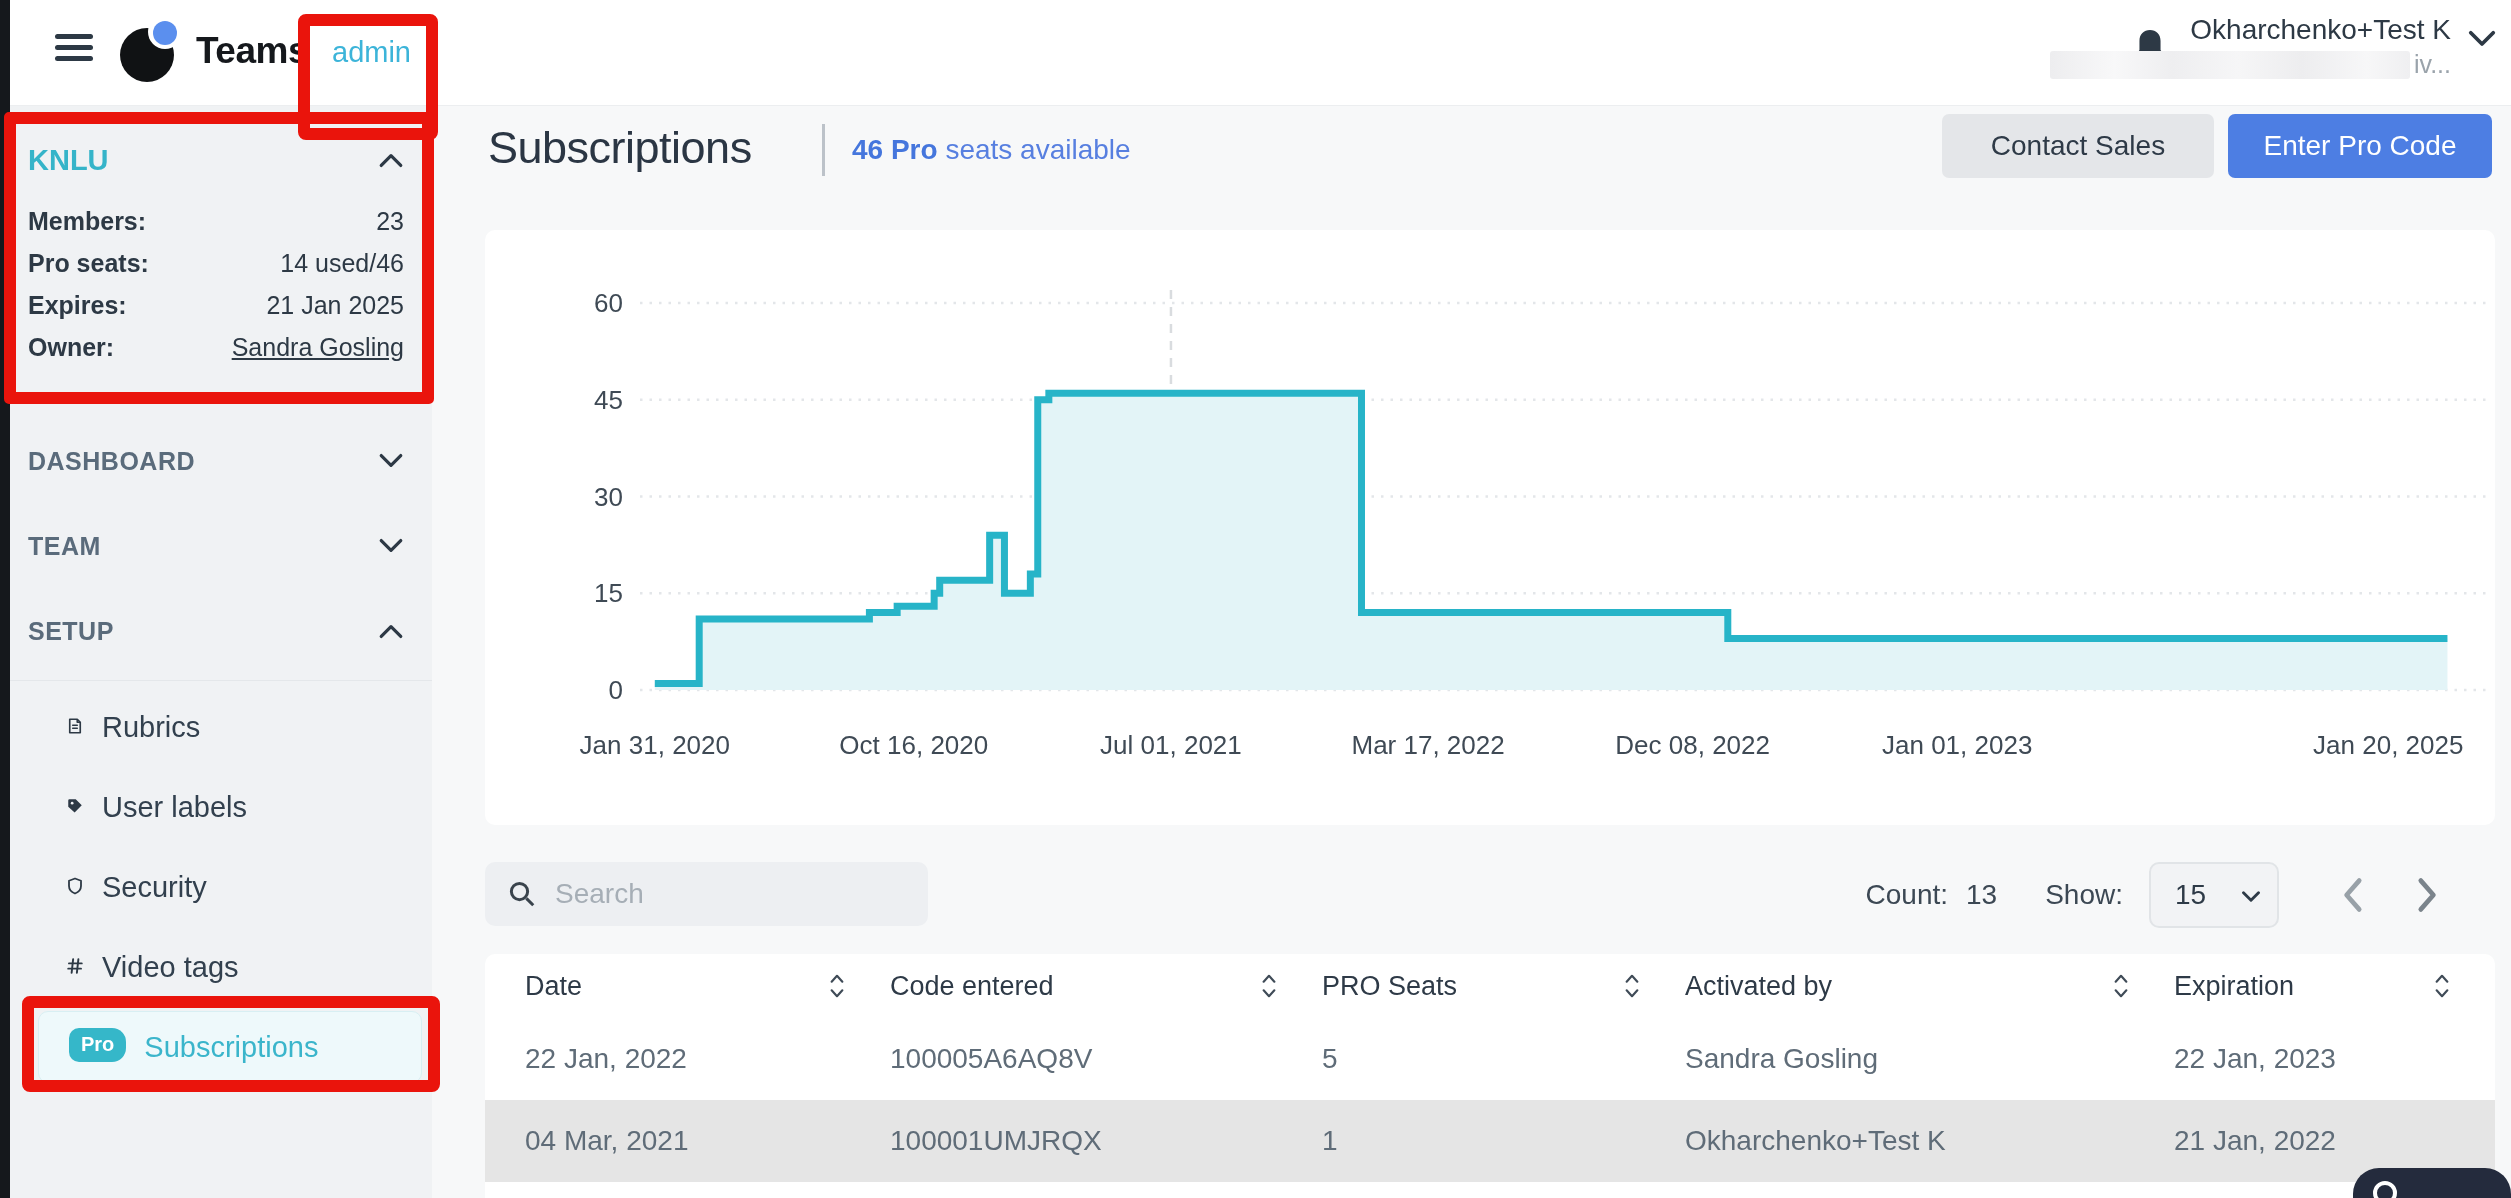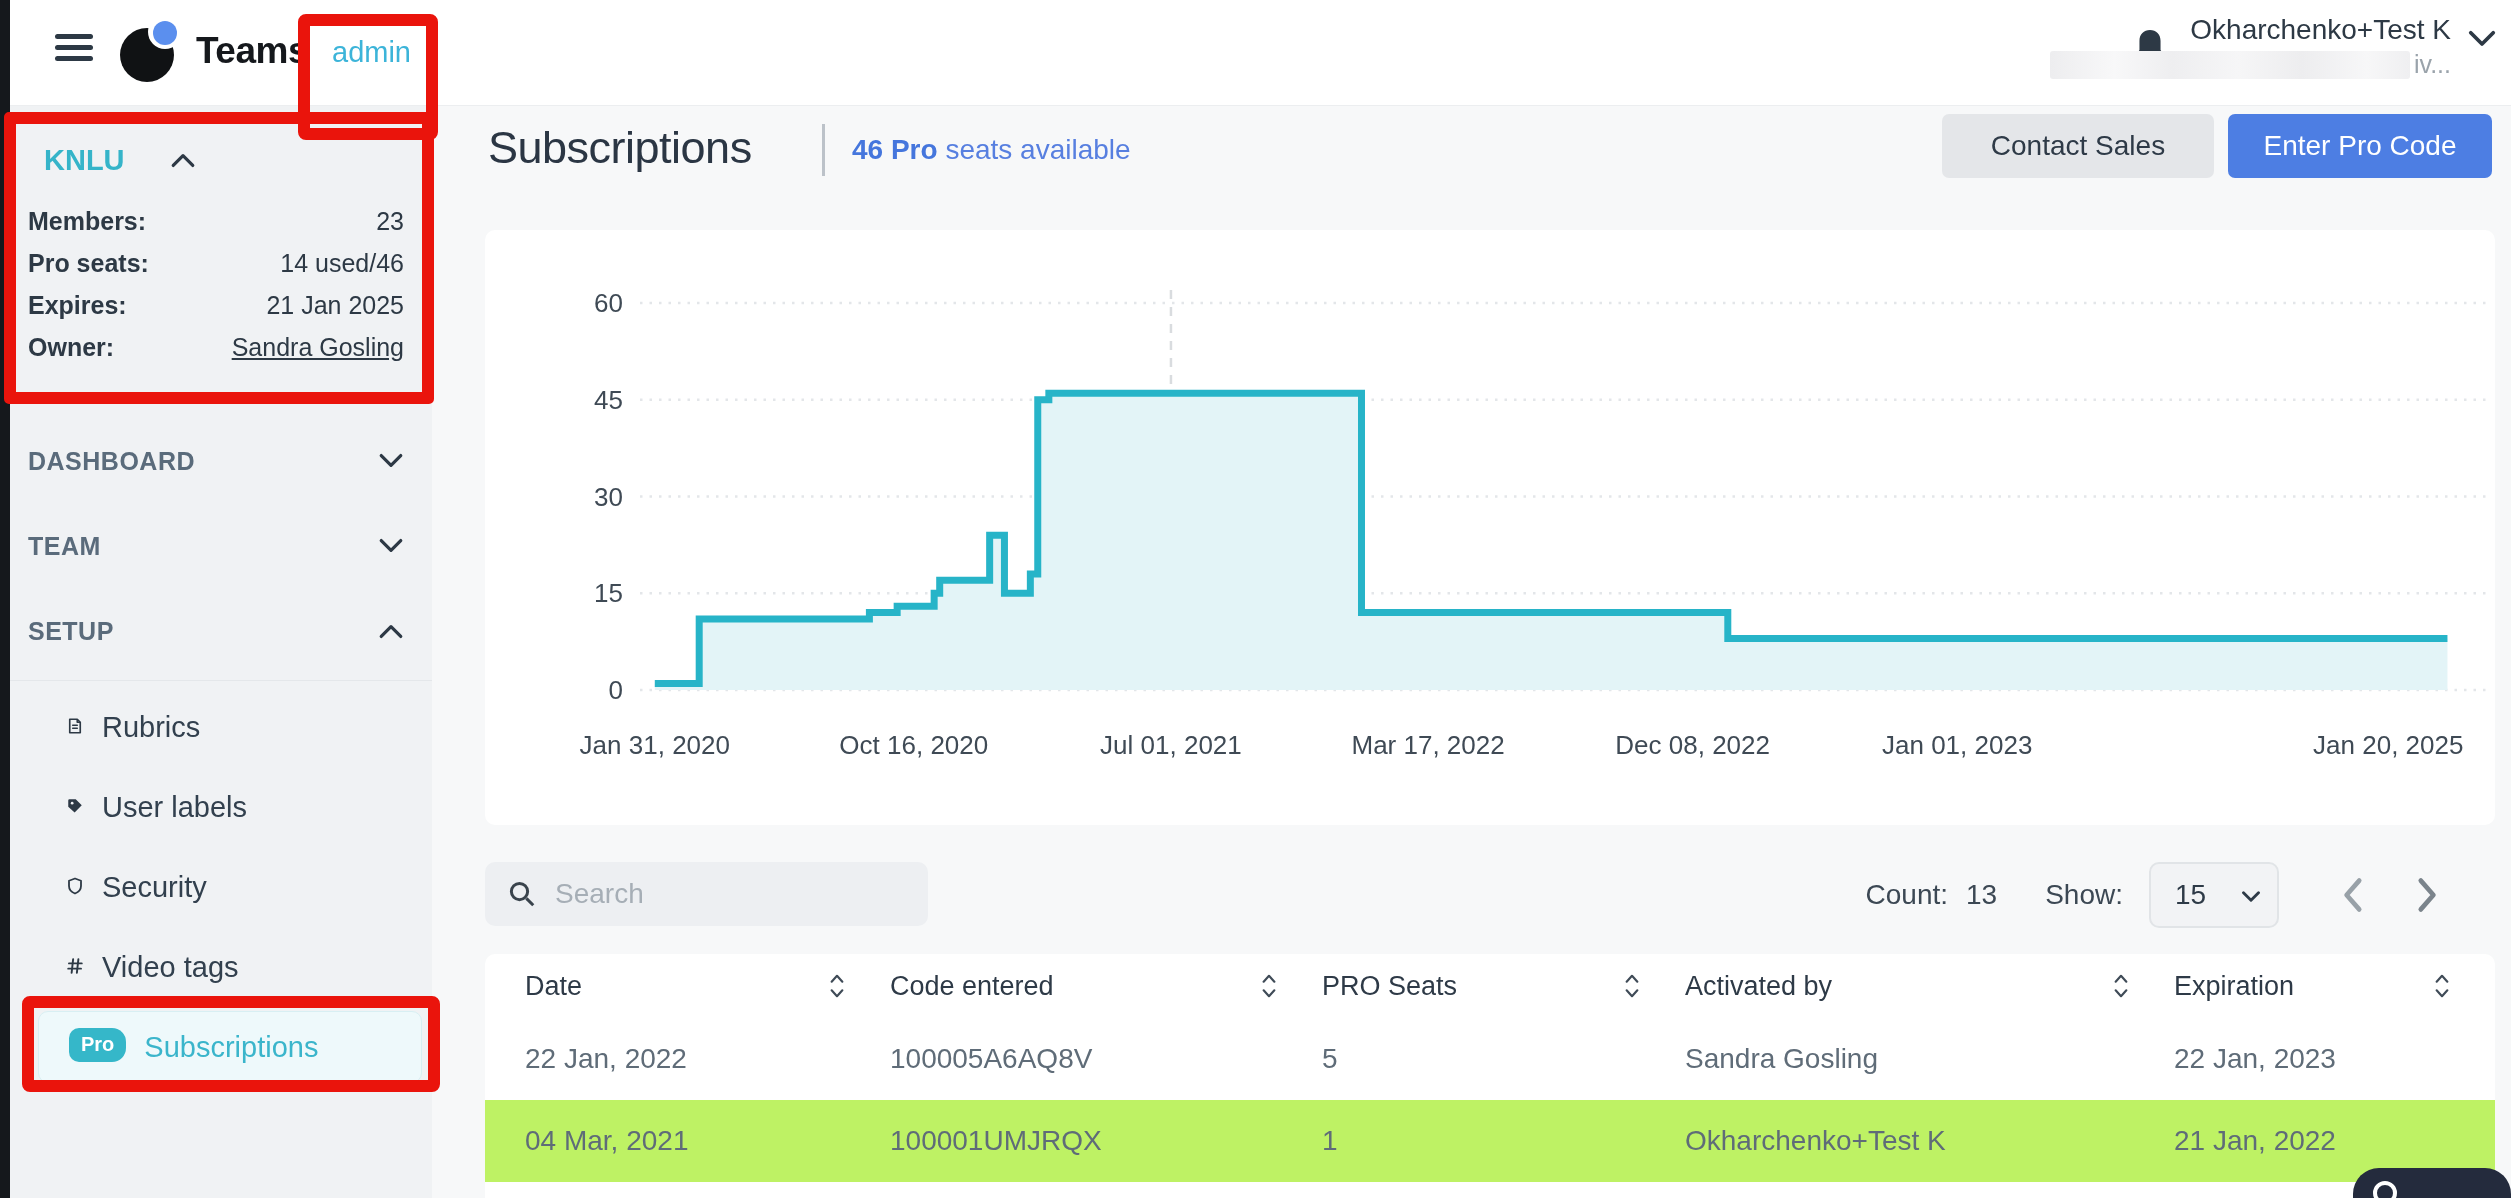--- a/index.html
+++ b/index.html
@@ -21,21 +21,21 @@
   .user-block { position:absolute; right:60px; top:12px; width:420px; text-align:right; cursor:pointer; }
   .user-name { font-size:28px; color:#2d3945; line-height:36px; }
   .user-subrow { display:flex; justify-content:flex-end; align-items:center; margin-top:2px; }
   .redacted { width:360px; height:28px; background:linear-gradient(90deg,#ededef 0%,#f8f8f9 18%,#eeeef0 34%,#f6f6f7 52%,#ededef 70%,#f7f7f8 88%,#efeff1 100%); border-radius:3px; filter:blur(0.5px); }
   .user-sub { font-size:25px; color:#9aa3ab; margin-left:4px; }
   .user-caret { position:absolute; right:14px; top:30px; width:30px; color:#2d3945; }
 
   
   .sidebar { position:absolute; left:10px; top:106px; width:422px; bottom:0; background:#f0f2f4; }
   .org-card { position:absolute; left:0; top:0; width:100%; height:300px; }
-  .org-title-row { position:absolute; left:34px; right:28px; top:32px; height:44px; display:flex; align-items:center; cursor:pointer;gap:45px; }
+  .org-title-row { position:absolute; left:18px; right:28px; top:32px; height:44px; display:flex; justify-content:space-between; align-items:center; cursor:pointer;gap:45px; }
   .org-name { font-size:29px; font-weight:700; color:#35b4c9; }
   .org-rows { position:absolute; left:18px; right:28px; top:94px; }
   .org-row { display:flex; justify-content:space-between; align-items:center; height:42px; }
   .org-label { font-size:25px; font-weight:700; color:#2d3945; }
   .org-value { font-size:25px; color:#2d3945; }
   .org-value.link { text-decoration:underline; cursor:pointer; }
   .side-section { position:absolute; left:18px; right:28px; height:52px; display:flex; justify-content:space-between; align-items:center; cursor:pointer; }
   .side-section .sec-label { font-size:25px; font-weight:700; color:#5a6b7b; letter-spacing:0.5px; }
   .sec-dashboard { top:329px; } .sec-team { top:414px; } .sec-setup { top:499px; }
   .chev { width:26px; height:16px; color:#2d3945; flex:0 0 auto; }
@@ -80,21 +80,21 @@
   .pag-next { color:#7b848c; margin-left:46px; }
 
   
   .table-wrap { position:absolute; left:53px; top:848px; width:2010px; bottom:0; background:#ffffff; border-radius:10px 10px 0 0; }
   .t-header,.t-row { display:grid; grid-template-columns:365px 432px 363px 489px 1fr; align-items:center; }
   .t-header { height:64px; padding:0 0 0 40px; }
   .t-hcell { display:flex; align-items:center; justify-content:space-between; padding-right:44px; }
   .t-hcell .h-label { font-size:27px; color:#2e3a47; }
   .t-hcell .sort-ic { width:18px; height:30px; cursor:pointer; }
   .t-row { height:82px; padding-left:40px; }
-  .t-row.alt { background:#bef264; }
+  .t-row.alt { background:#e5e5e5; }
   .t-cell { font-size:28px; color:#5f6c78; }
 
   
   .anno { position:absolute; border:12px solid #ea140c; border-radius:8px; pointer-events:none; z-index:50; }
   .anno-admin { left:298px; top:14px; width:140px; height:126px; }
   .anno-org { left:4px; top:112px; width:430px; height:292px; border-radius:5px; }
   .anno-subs { left:22px; top:996px; width:418px; height:96px; }
 
   
   .help-widget { position:absolute; right:0; bottom:0; width:158px; height:30px; background:#242b3d; border-radius:26px 26px 0 0; z-index:60; cursor:pointer; }

